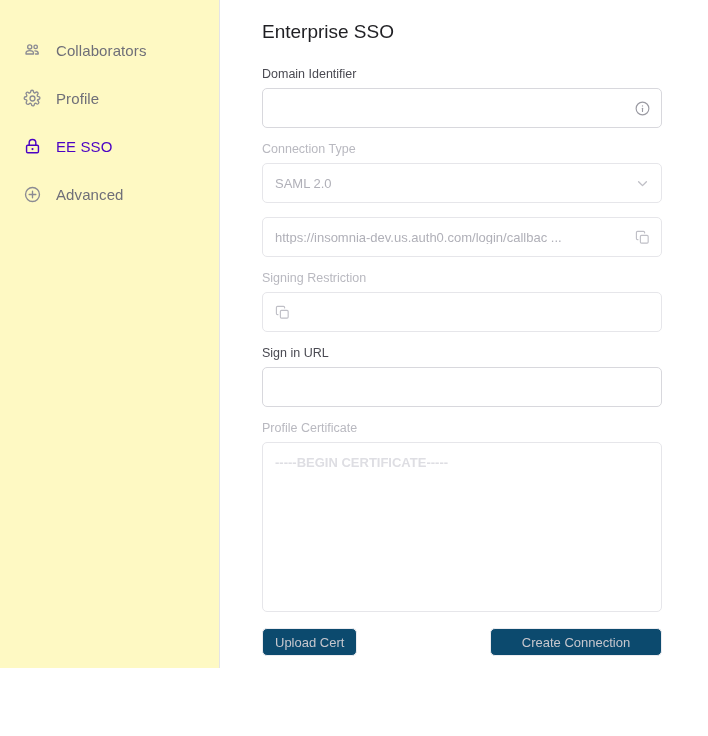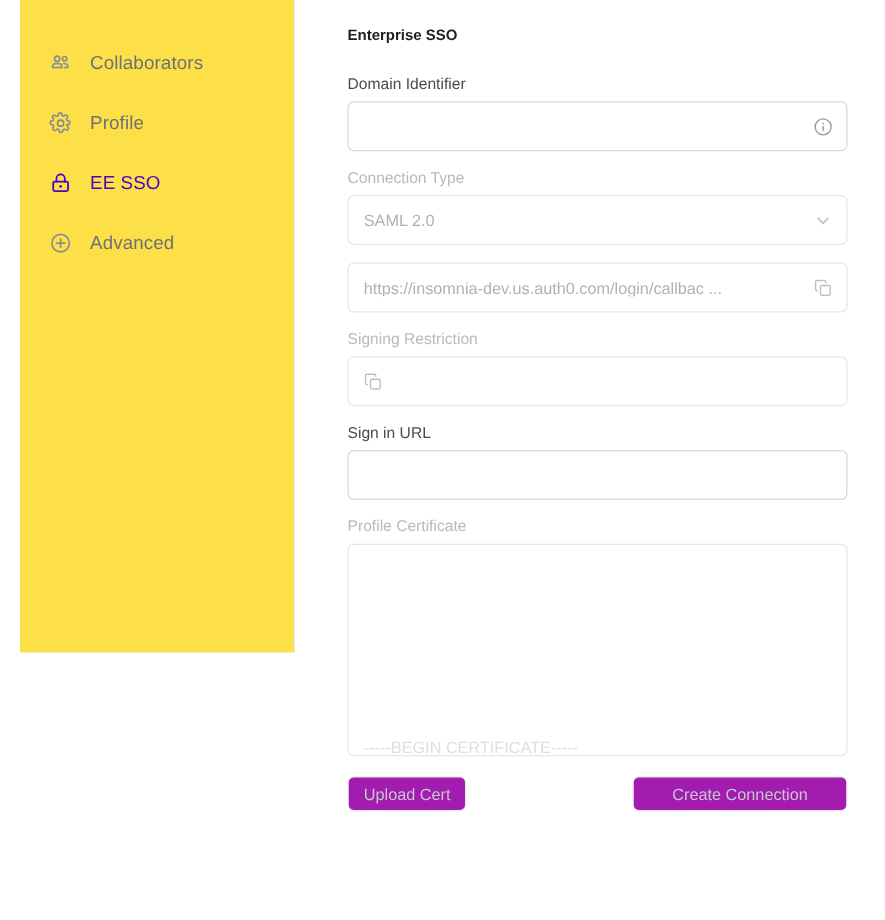--- a/index.html
+++ b/index.html
@@ -19,25 +19,24 @@
     height: 736px;
     display: flex;
     overflow: hidden;
     background: #ffffff;
   }
 
   
   .sidebar {
     width: 220px;
     flex: 0 0 220px;
-    height: 522px;
+    height: 668px;
     border-right: 1px solid #e4e4e7;
     padding-top: 34px;
-    background: #fde047;
-    margin-left: 16px;
+    background: #fef9c3;
   }
 
   .nav-item {
     display: flex;
     align-items: center;
     gap: 14px;
     height: 32px;
     padding: 0 16px 0 22px;
     margin-bottom: 16px;
     cursor: pointer;
@@ -68,25 +67,25 @@
   
   .main {
     flex: 1 1 auto;
     height: 736px;
     padding: 22px 44px 0 42px;
     overflow: hidden;
     position: relative;
   }
 
   .page-title {
-    font-size: 12px;
+    font-size: 19px;
     color: #1f1f23;
     margin: 0 0 26px 0;
     line-height: 1;
-    font-weight: 700;
+    font-weight: 400;
   }
 
   .field { margin-bottom: 14px; }
 
   .field-label {
     display: block;
     font-size: 12.5px;
     color: #4a4a52;
     margin-bottom: 6px;
     line-height: 1.2;
@@ -126,43 +125,44 @@
     justify-content: center;
     color: #9a9aa2;
     cursor: pointer;
   }
   .field.disabled .control-affix { color: #bfbfc6; }
   .control-affix svg { display: block; }
 
   
   .control.textarea {
     height: 170px;
-    align-items: flex-end;
+    align-items: flex-start;
     border-color: #d8d8dd;
+    font-weight: bold;
   }
   .control.textarea .control-text {
     padding-top: 13px;
     color: #dedee3;
     font-size: 13px;
   }
 
   
   .btn-row {
     width: 400px;
     display: flex;
     justify-content: space-between;
     align-items: center;
     margin-top: 16px;
   }
 
   .btn {
     height: 28px;
     border: 1px solid #ececf0;
     border-radius: 5px;
-    background: #a21caf;
+    background: #0c4a6e;
     font-family: "Liberation Sans", sans-serif;
     font-size: 13px;
     color: #c7c7ce;
     display: inline-flex;
     align-items: center;
     justify-content: center;
     cursor: default;
   }
   .btn-upload { padding: 0 12px; }
   .btn-create { width: 172px; }

